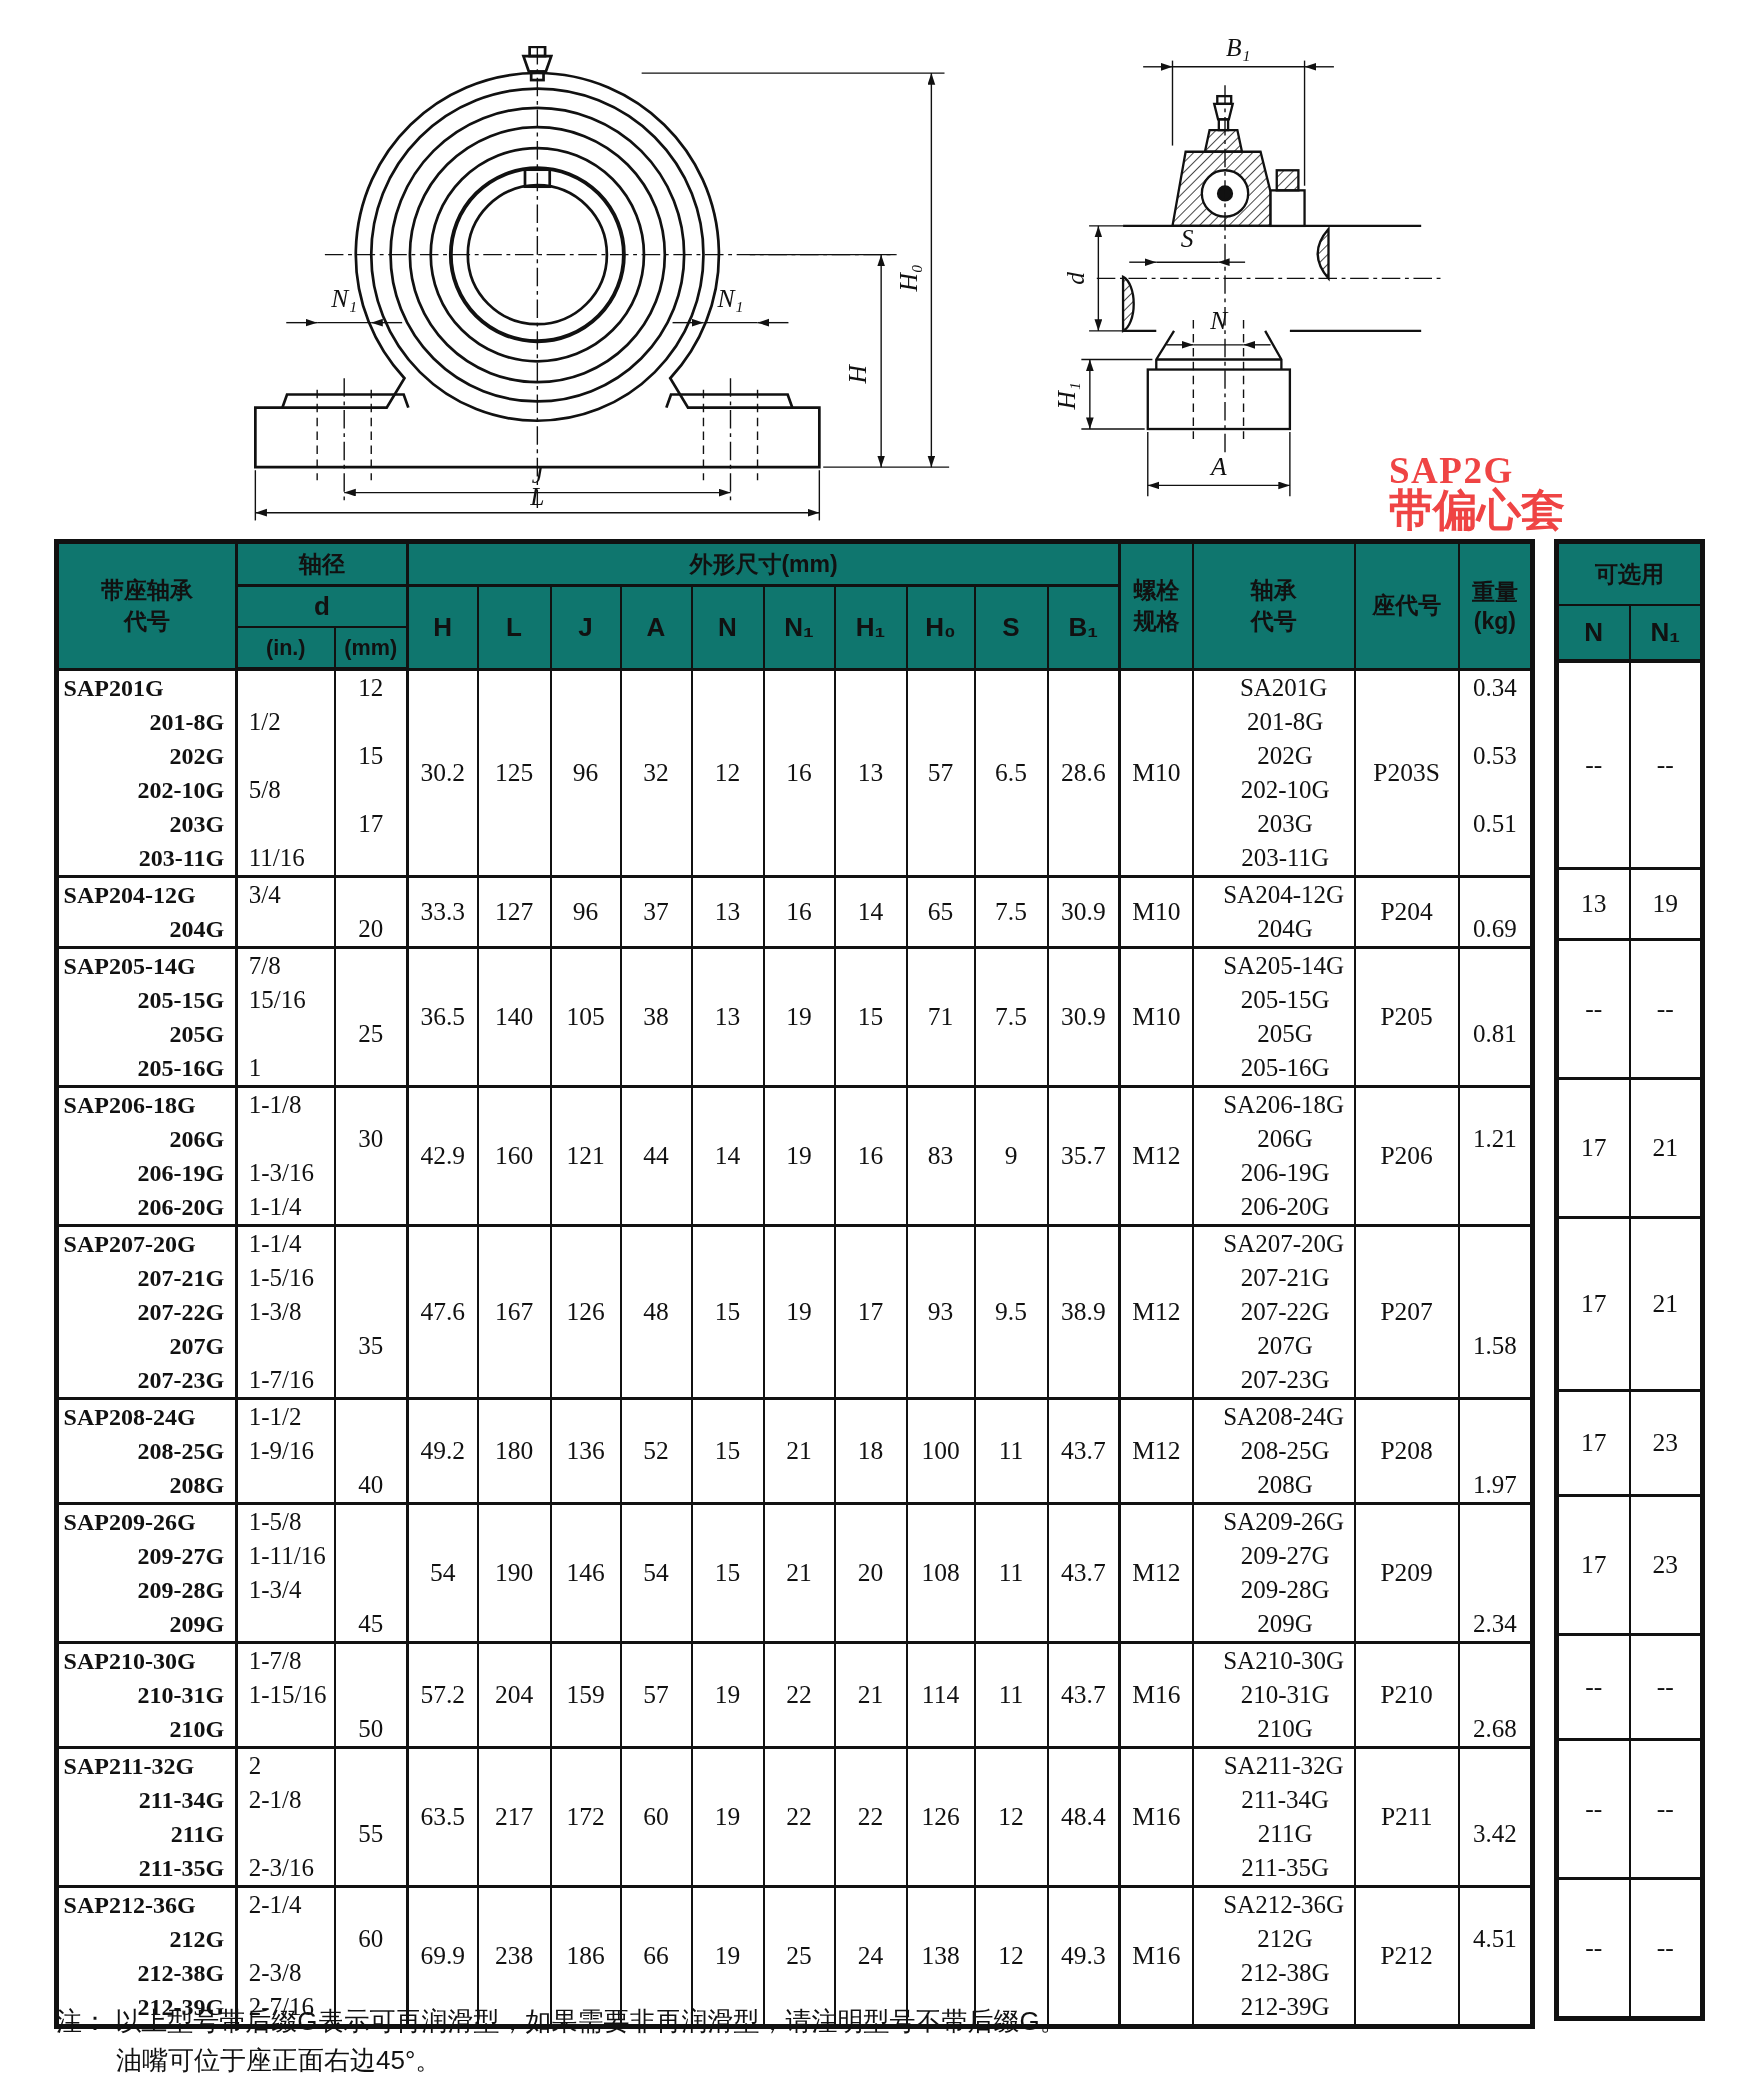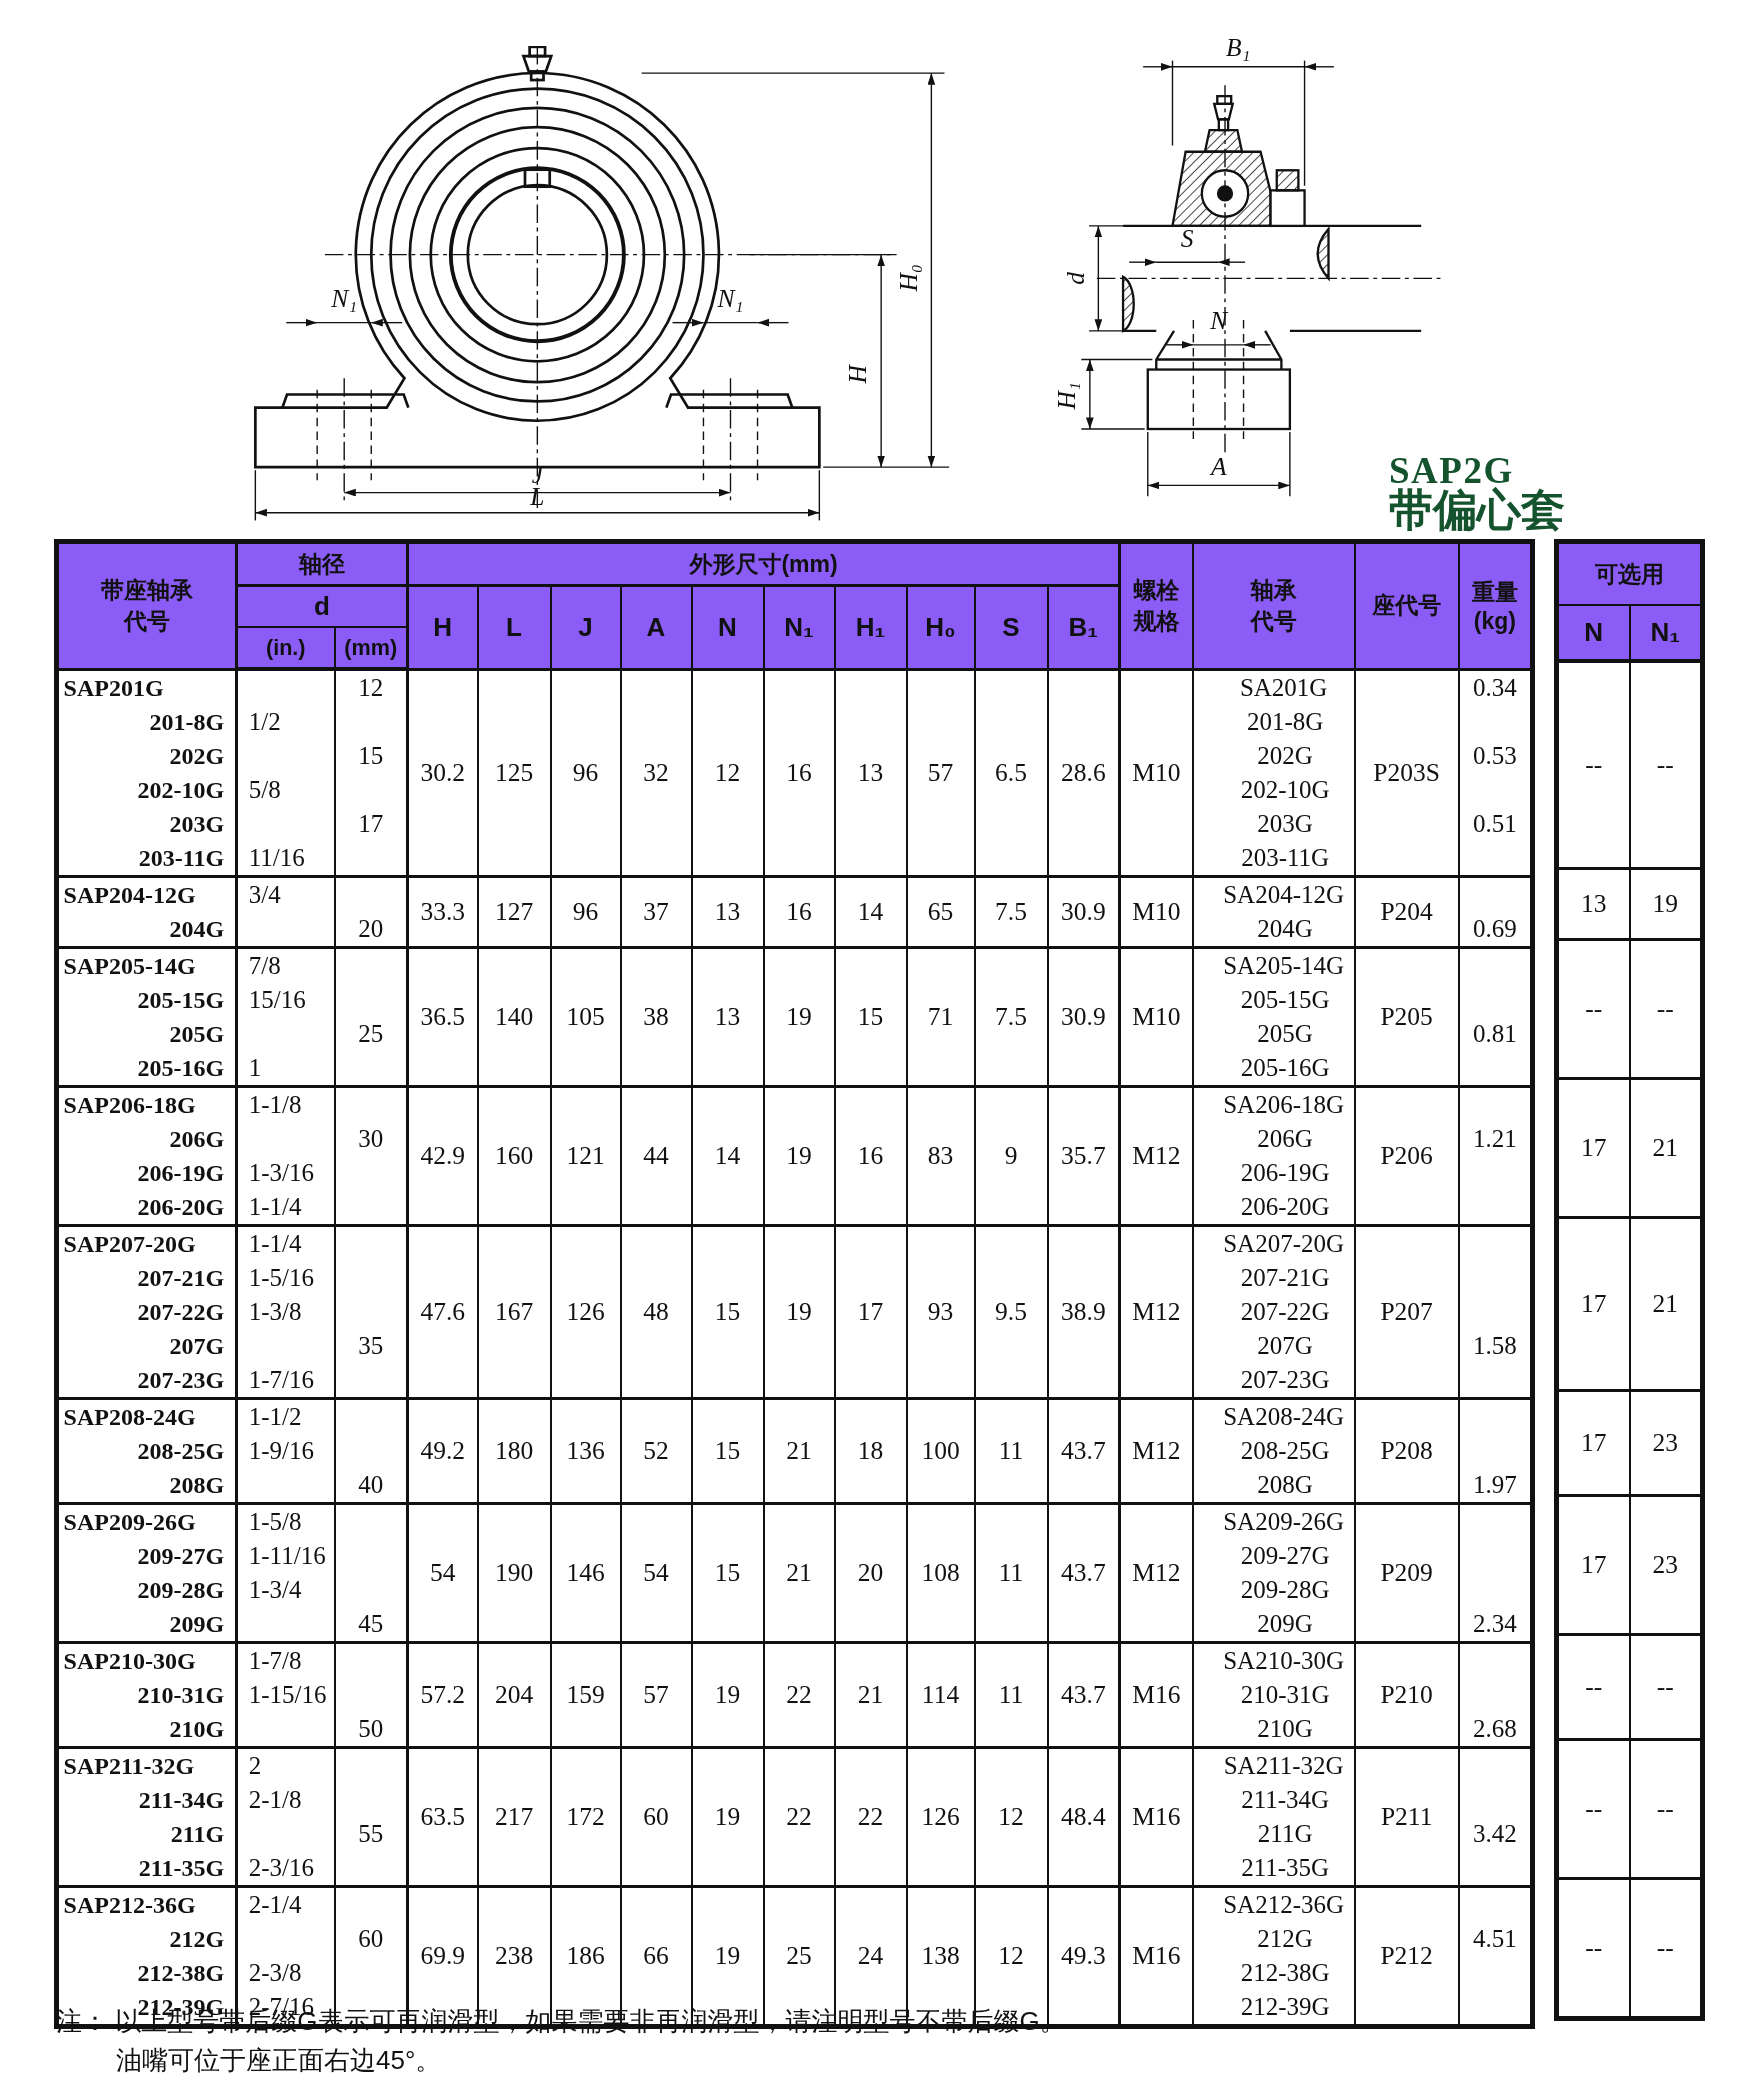--- a/index.html
+++ b/index.html
@@ -1,28 +1,28 @@
 <!DOCTYPE html>
 <html style="font-size:12.4px"><head>
 <meta charset="utf-8">
 <style>
   html,body{margin:0;padding:0;background:#ffffff;}
   body{width:1751px;height:2097px;position:relative;font-family:"Liberation Sans",sans-serif;color:#111;}
   svg text{font-family:"Liberation Serif",serif;}
   .dim-label{font-style:italic;font-size:33px;fill:#111;}
   #front-view{position:absolute;left:209px;top:46px;}
   #side-view{position:absolute;left:1058px;top:21.6px;}
-  #series-label{position:absolute;left:1389px;top:451px;color:#14532d;font-family:"Liberation Serif",serif;font-weight:bold;line-height:40px;}
+  #series-label{position:absolute;left:1389px;top:451px;color:#ef4444;font-family:"Liberation Serif",serif;font-weight:bold;line-height:40px;}
   #series-label .l1{font-size:37px;letter-spacing:1.5px;}
   #series-label .l2{font-size:44px;}
   table{border-collapse:collapse;table-layout:fixed;}
   #main-table{position:absolute;left:54px;top:539px;width:1480px;border:5.4px solid #111;}
   #opt-table{position:absolute;left:1554px;top:539px;width:147px;border:5.4px solid #111;}
   th,td{border:2.3px solid #111;padding:0;overflow:hidden;}
-  thead th{background:#8b5cf6;font-weight:bold;white-space:pre-line;vertical-align:middle;text-align:center;}
+  thead th{background:#0f766e;font-weight:bold;white-space:pre-line;vertical-align:middle;text-align:center;}
   .hz{font-size:23px;}
   .hl{font-size:26px;font-family:"Liberation Sans",sans-serif;}
   .hs{font-size:21.6px;}
   tr.hr1 th{height:40px;}
   tr.hr2 th{height:39px;}
   tr.hr3 th{height:39px;}
   tr.hr3 th{border-bottom:4.6px solid #111;}
   .thick-r{border-right:3.9px solid #111;}
   tbody tr.grp{border-top:3.9px solid #111;}
   tbody td{vertical-align:middle;background:#fff;}

